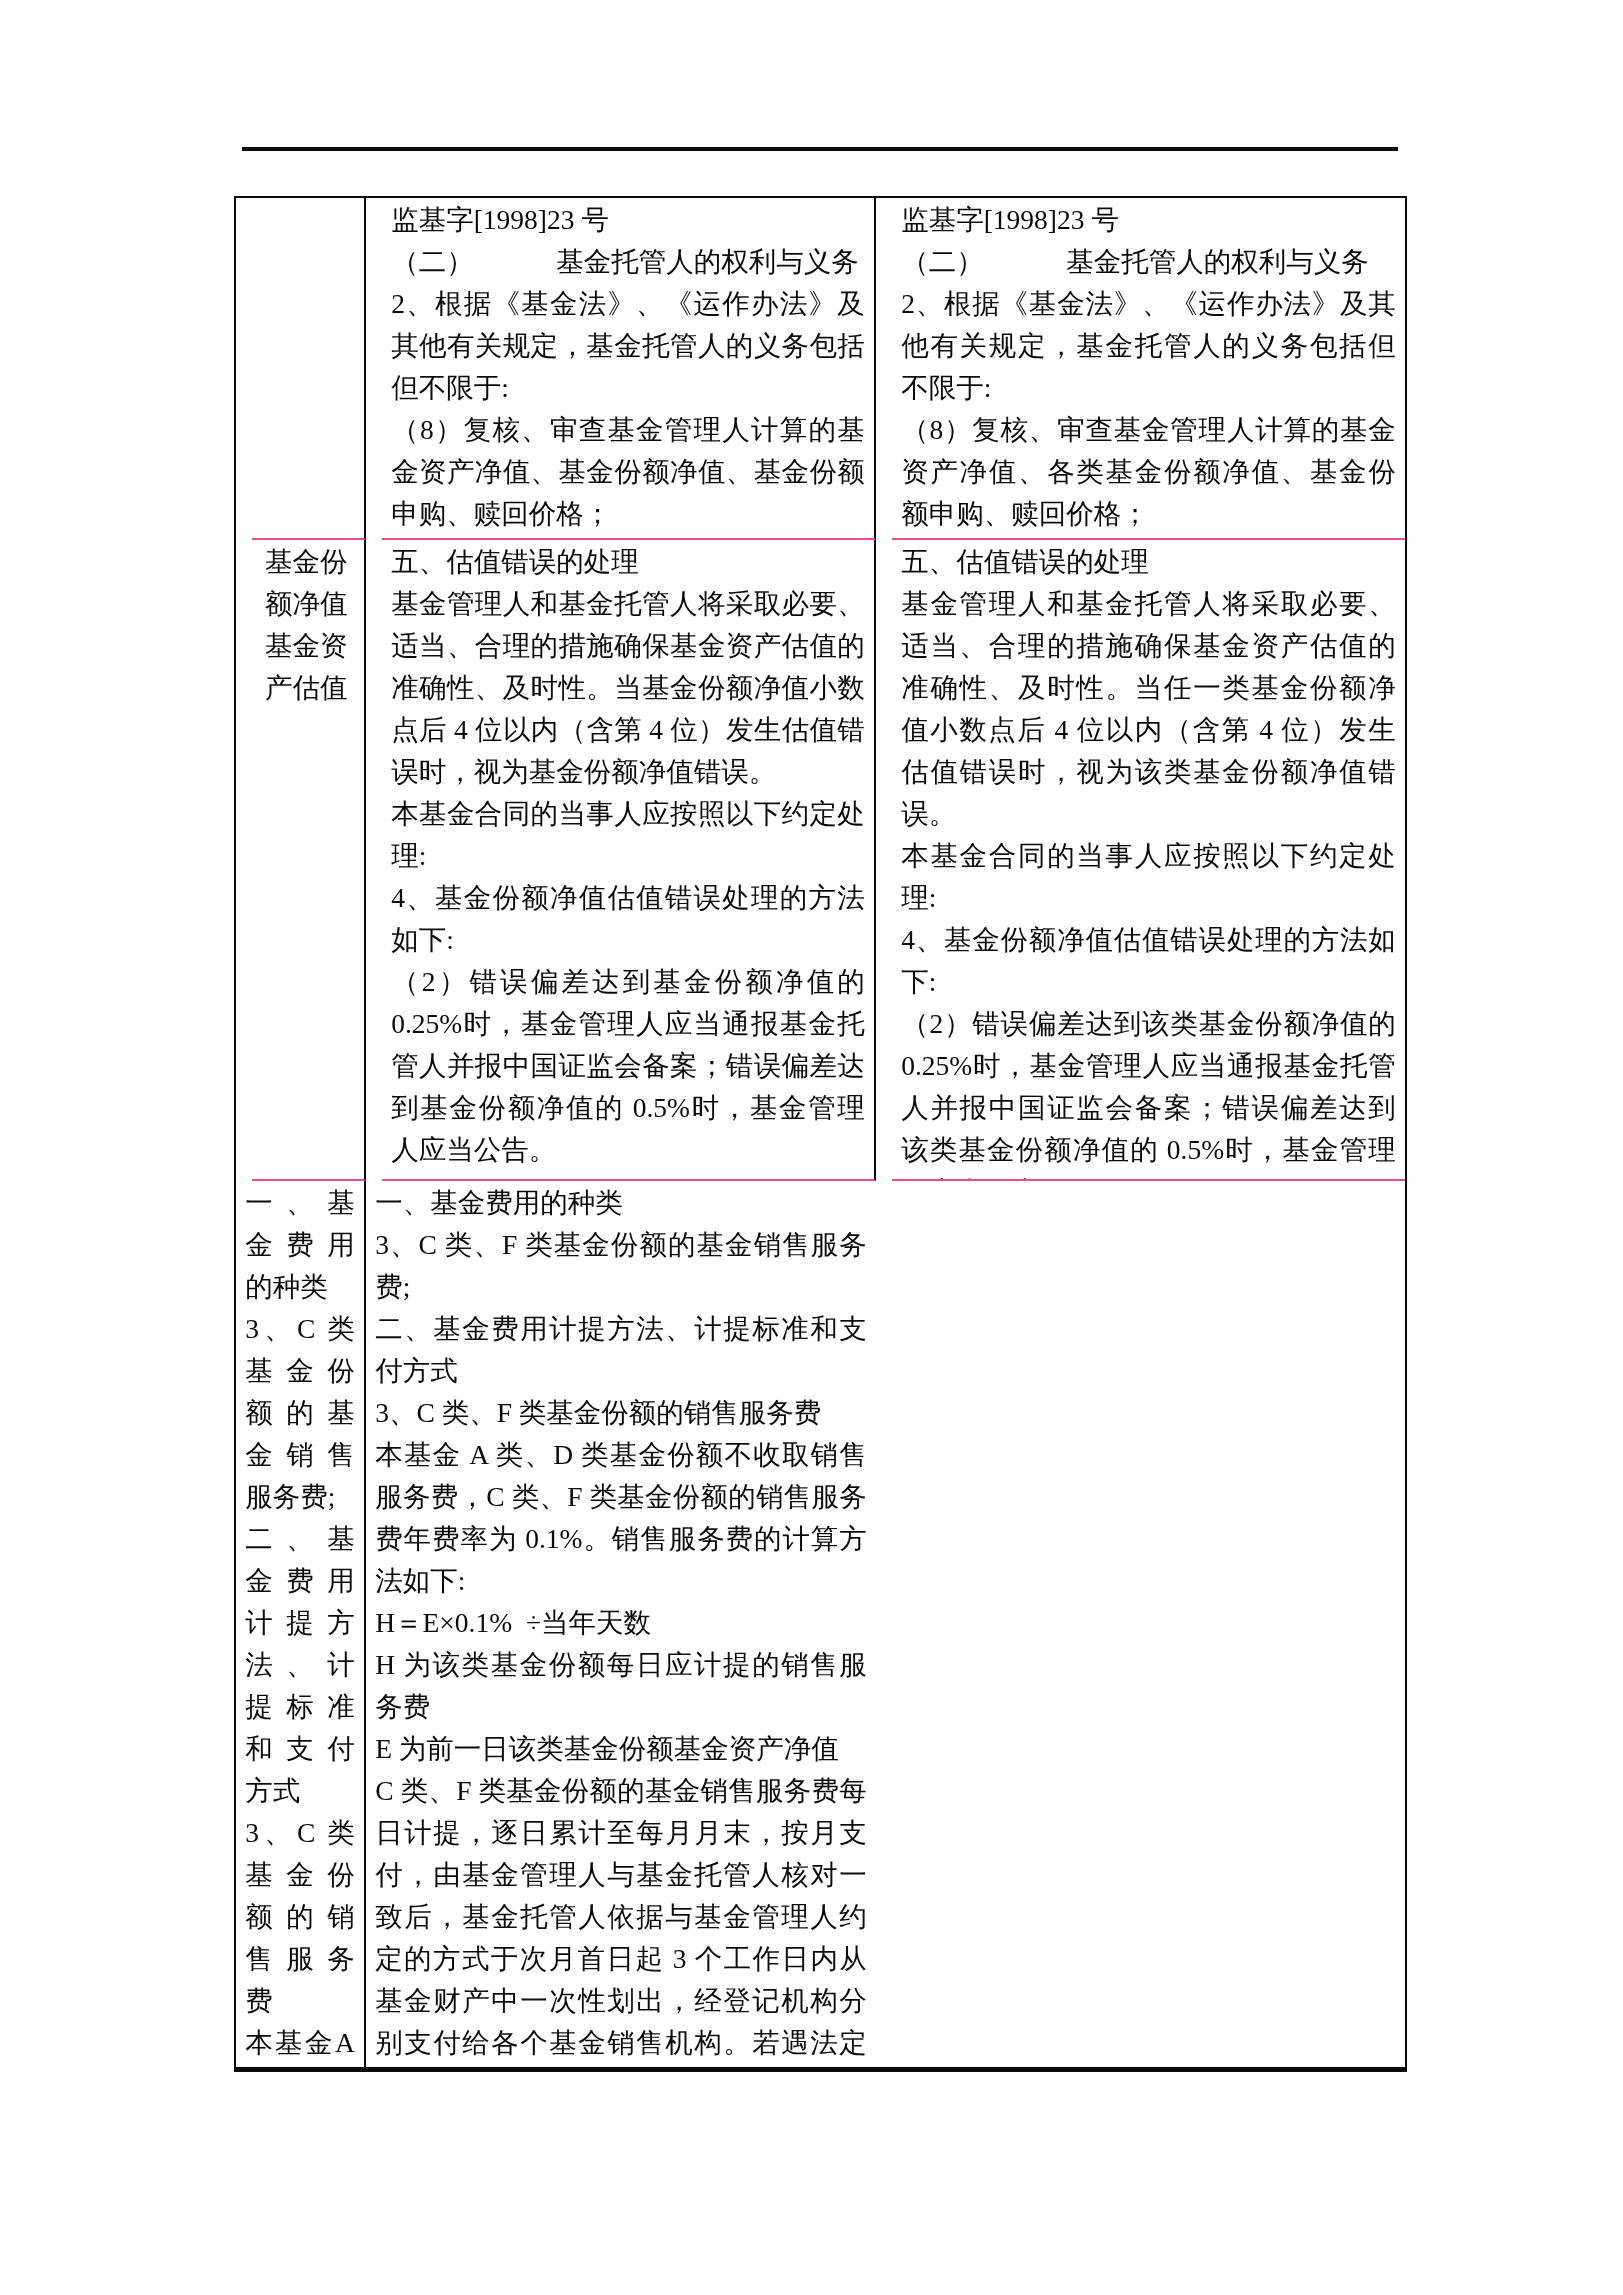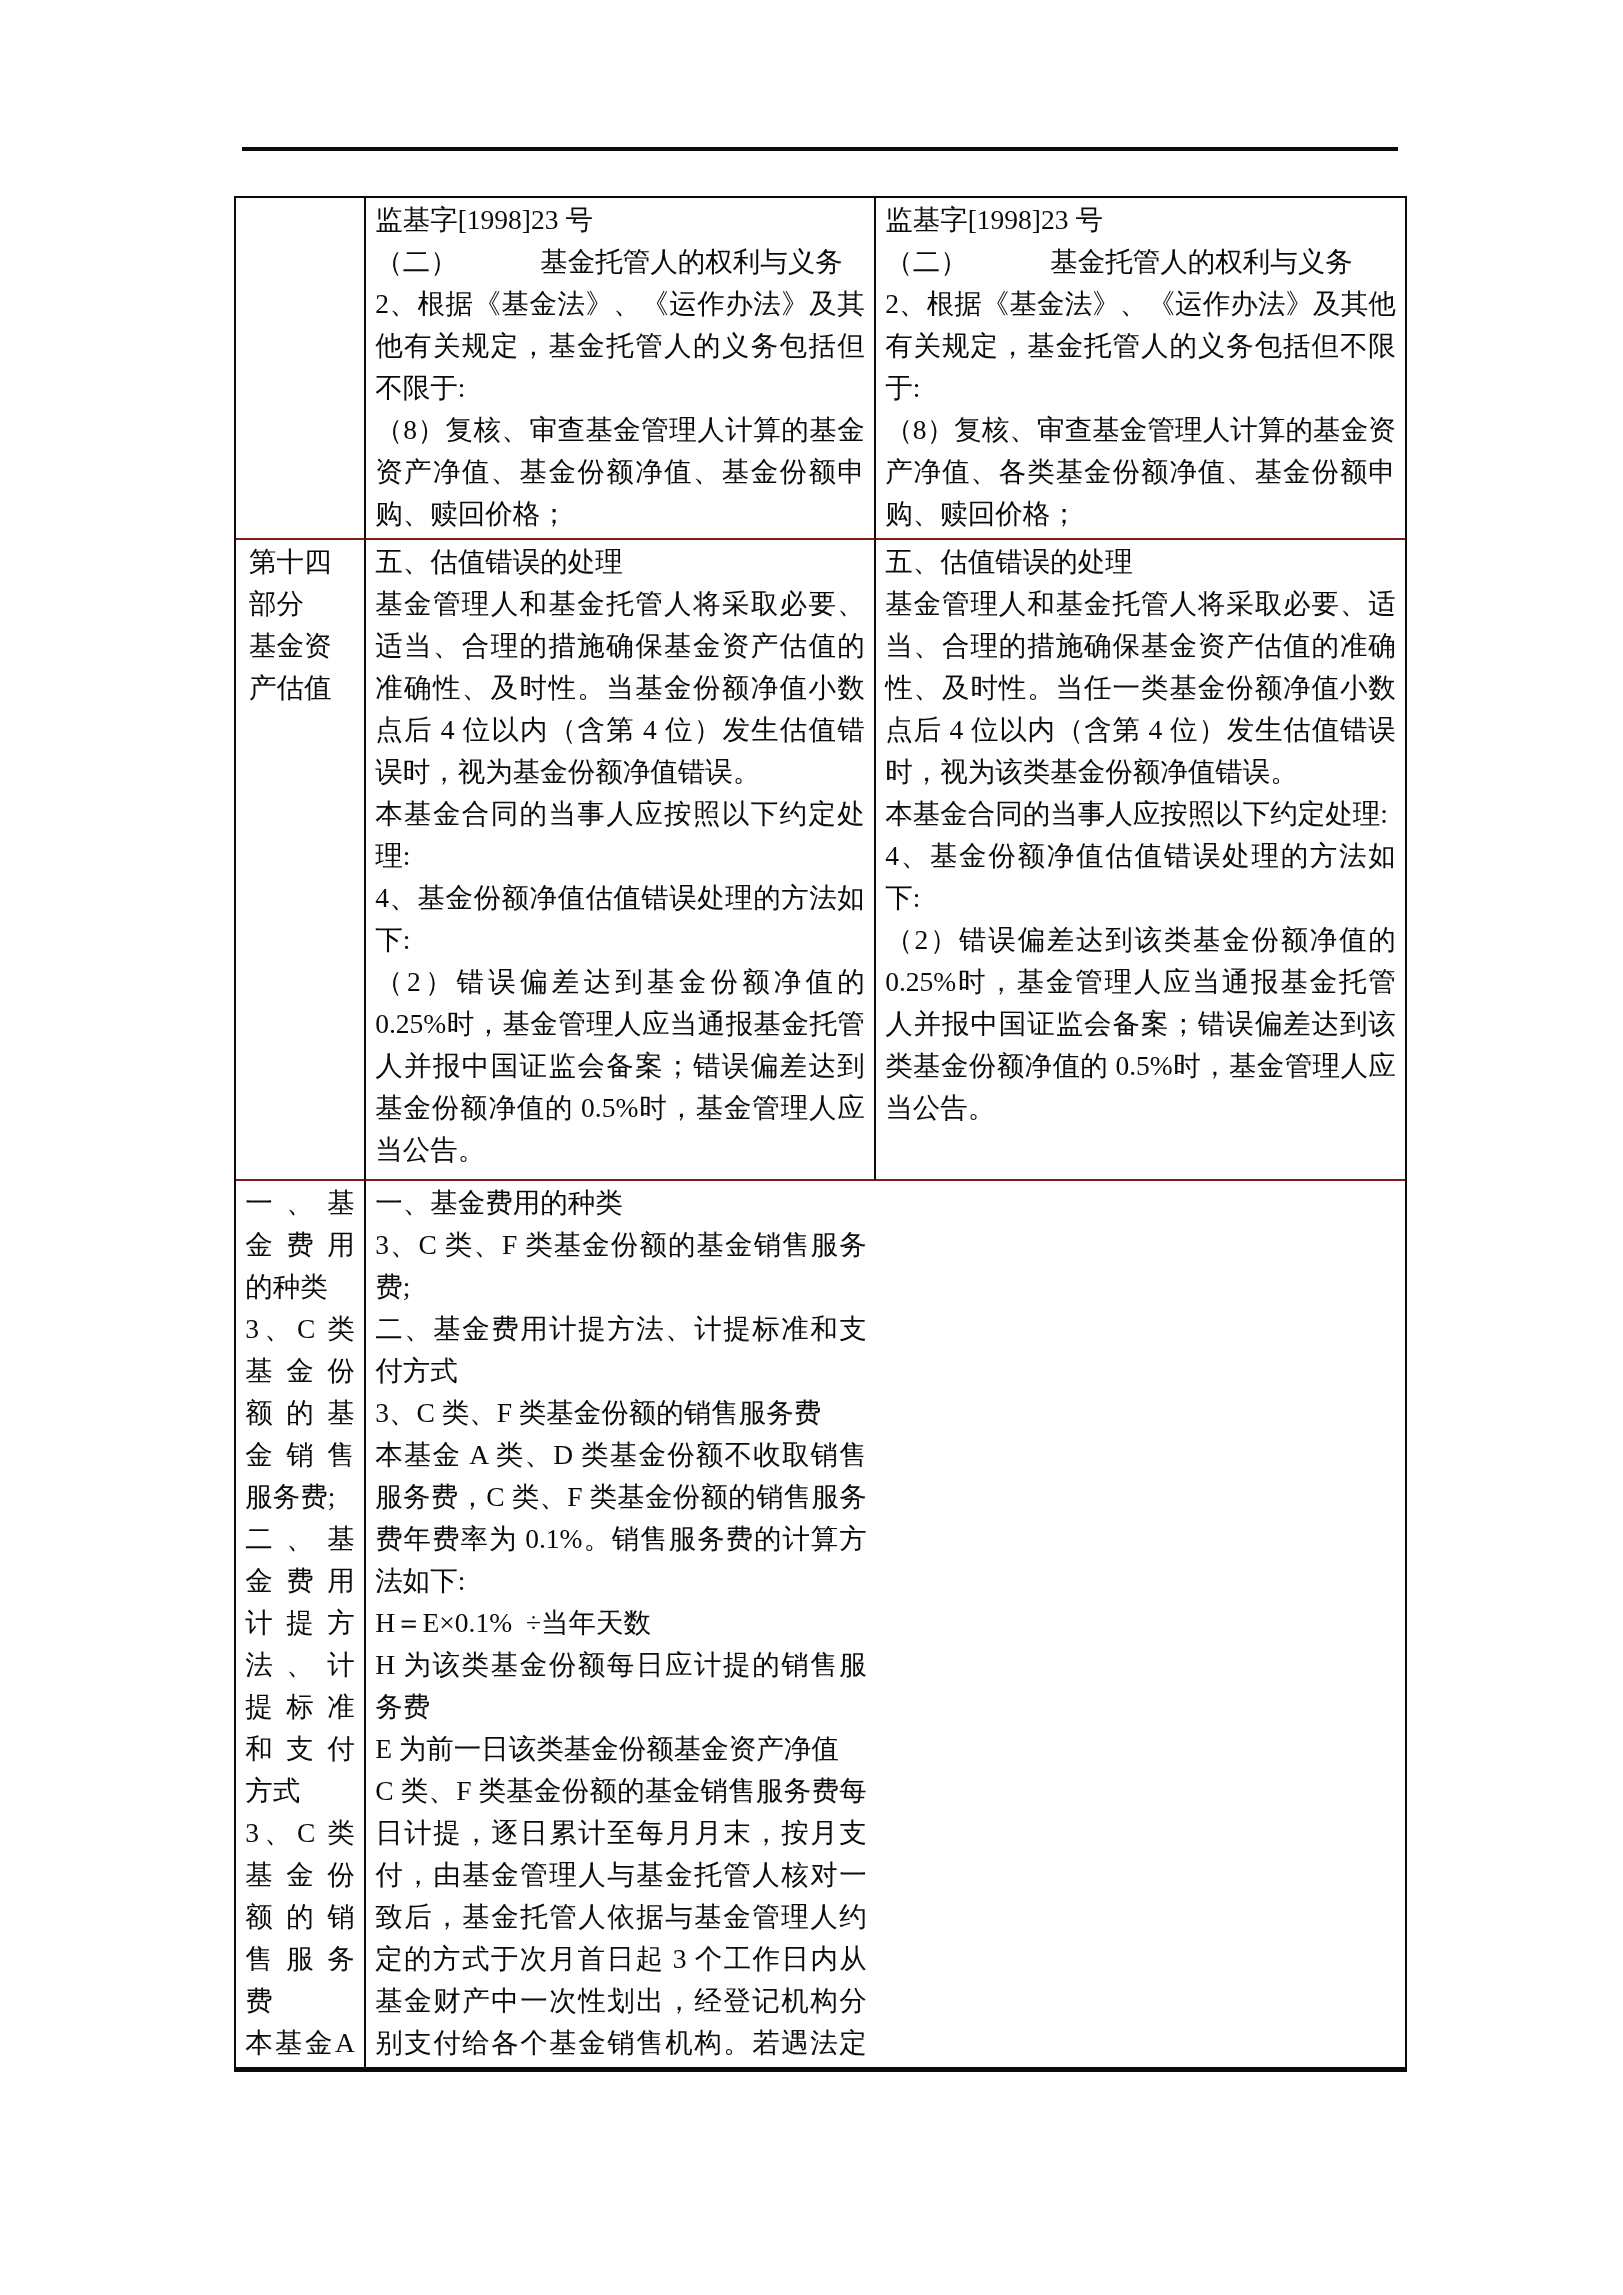--- a/index.html
+++ b/index.html
@@ -47,41 +47,42 @@
     overflow: hidden;
   }
   .cell.section {
     padding-left: 13px;
     text-align: left;
   }
   .col-divider-right {
     border-right: 2px solid #0b0b0b;
   }
   .row-divider-bottom {
-    border-bottom: 2px solid #7f1d1d;
+    border-bottom: 2px solid #ec4899;
+    margin-left: 16px;
   }
 </style>
 </head>
 <body>
 
 <div class="header-rule"></div>
 
 <div class="doc-table">
 
   <div class="cell section col-divider-right row-divider-bottom"></div>
   <div class="cell col-divider-right row-divider-bottom">监基字[1998]23 号
 （二）　　　基金托管人的权利与义务
 2、根据《基金法》、《运作办法》及其他有关规定，基金托管人的义务包括但不限于:
 （8）复核、审查基金管理人计算的基金资产净值、基金份额净值、基金份额申购、赎回价格；</div>
   <div class="cell row-divider-bottom">监基字[1998]23 号
 （二）　　　基金托管人的权利与义务
 2、根据《基金法》、《运作办法》及其他有关规定，基金托管人的义务包括但不限于:
 （8）复核、审查基金管理人计算的基金资产净值、各类基金份额净值、基金份额申购、赎回价格；</div>
 
-  <div class="cell section col-divider-right row-divider-bottom">第十四部分
+  <div class="cell section col-divider-right row-divider-bottom">基金份额净值
 基金资产估值</div>
   <div class="cell col-divider-right row-divider-bottom">五、估值错误的处理
 基金管理人和基金托管人将采取必要、适当、合理的措施确保基金资产估值的准确性、及时性。当基金份额净值小数点后 4 位以内（含第 4 位）发生估值错误时，视为基金份额净值错误。
 本基金合同的当事人应按照以下约定处理:
 4、基金份额净值估值错误处理的方法如下:
 （2）错误偏差达到基金份额净值的0.25%时，基金管理人应当通报基金托管人并报中国证监会备案；错误偏差达到基金份额净值的 0.5%时，基金管理人应当公告。</div>
   <div class="cell row-divider-bottom">五、估值错误的处理
 基金管理人和基金托管人将采取必要、适当、合理的措施确保基金资产估值的准确性、及时性。当任一类基金份额净值小数点后 4 位以内（含第 4 位）发生估值错误时，视为该类基金份额净值错误。
 本基金合同的当事人应按照以下约定处理:
 4、基金份额净值估值错误处理的方法如下:

